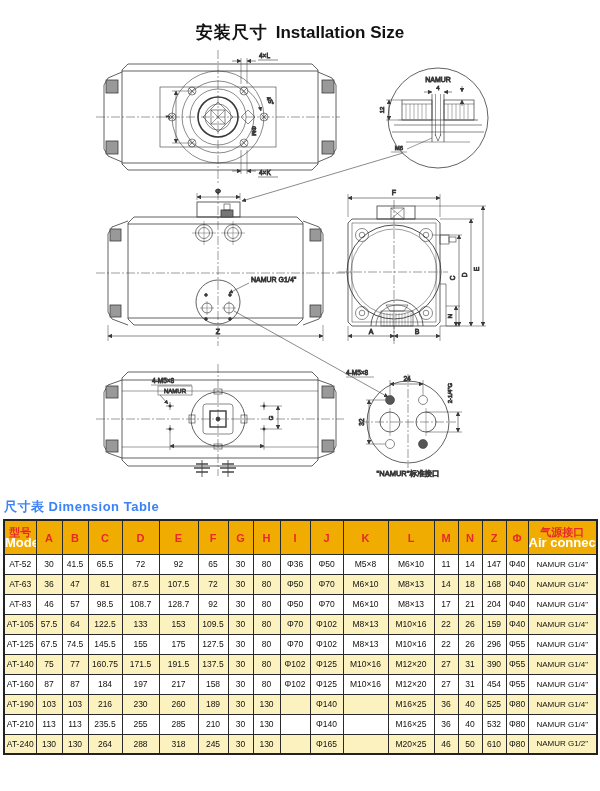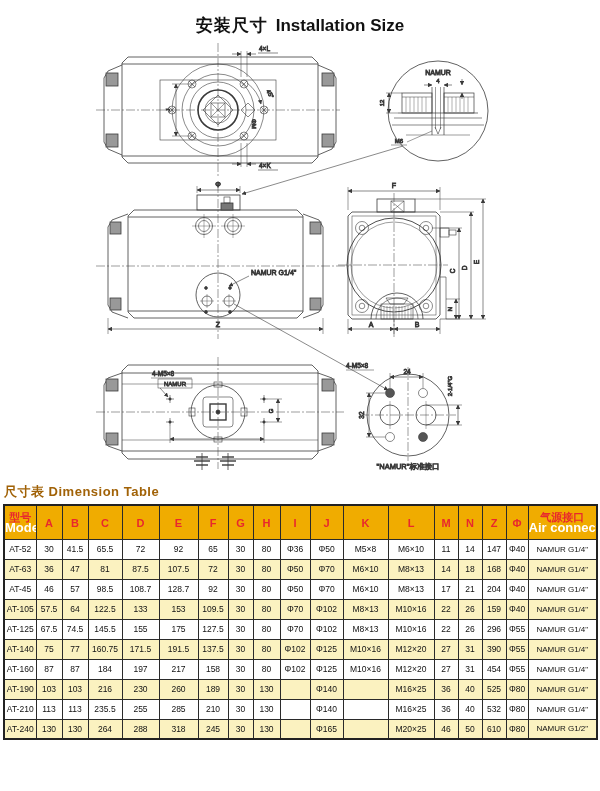--- a/index.html
+++ b/index.html
@@ -1,22 +1,22 @@
 <!DOCTYPE html>
 <html><head>
 <meta charset="utf-8">
 <style>
   * { margin:0; padding:0; box-sizing:border-box; }
   body { background:#fff; font-family:"Liberation Sans", sans-serif; }
   .page { position:relative; width:600px; height:791px; background:#ffffff; overflow:hidden; }
-  .doc-title { text-align:center; padding-top:14px; font-size:17px; font-weight:bold; color:#111; letter-spacing:1px; }
+  .doc-title { text-align:center; padding-top:21px; font-size:17px; font-weight:bold; color:#111; letter-spacing:1px; }
   .doc-title .en { margin-left:8px; letter-spacing:0; }
   svg.drawings { display:block; }
   svg text { fill:#222; font-family:"Liberation Sans", sans-serif; }
-  .section-title { font-size:13px; font-weight:bold; color:#a16207; margin:2px 0 3px 4px; letter-spacing:0.5px; }
+  .section-title { font-size:13px; font-weight:bold; color:#3b82f6; margin:10px 0 3px 4px; letter-spacing:0.5px; }
   table.dim { border-collapse:collapse; table-layout:fixed; width:593px; margin-left:3px;
               border:2px solid #222; }
   table.dim th, table.dim td { border:1px solid #2a2a2a; text-align:center; vertical-align:middle;
               padding:0; overflow:hidden; white-space:nowrap; }
   table.dim thead th { background:#F0AC00; height:34px; }
   table.dim thead th .letter { color:#E8282D; font-size:11px; font-weight:bold; }
   table.dim thead th .zh { color:#E8282D; font-size:11px; font-weight:bold; line-height:11px; }
   table.dim thead th .en { color:#ffffff; font-size:13px; font-weight:bold; line-height:10px; }
   table.dim tbody td { height:20px; font-size:8.5px; color:#111; }
   table.dim tbody td.air { font-size:8px; }
@@ -458,21 +458,21 @@
           <td>Φ70</td>
           <td>M6×10</td>
           <td>M8×13</td>
           <td>14</td>
           <td>18</td>
           <td>168</td>
           <td>Φ40</td>
           <td class="air">NAMUR G1/4"</td>
         </tr>
         <tr>
-          <td>AT-45</td>
+          <td>AT-83</td>
           <td>46</td>
           <td>57</td>
           <td>98.5</td>
           <td>108.7</td>
           <td>128.7</td>
           <td>92</td>
           <td>30</td>
           <td>80</td>
           <td>Φ50</td>
           <td>Φ70</td>

